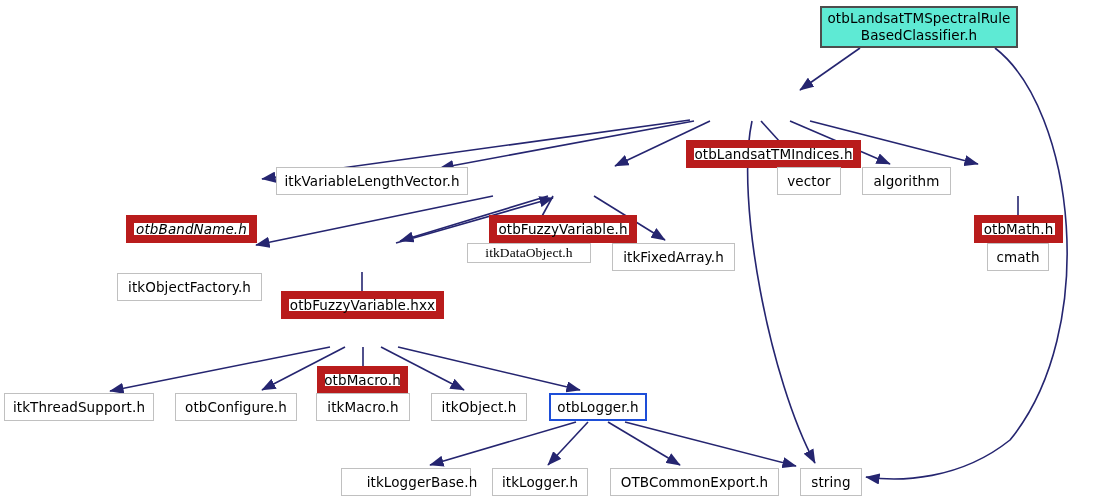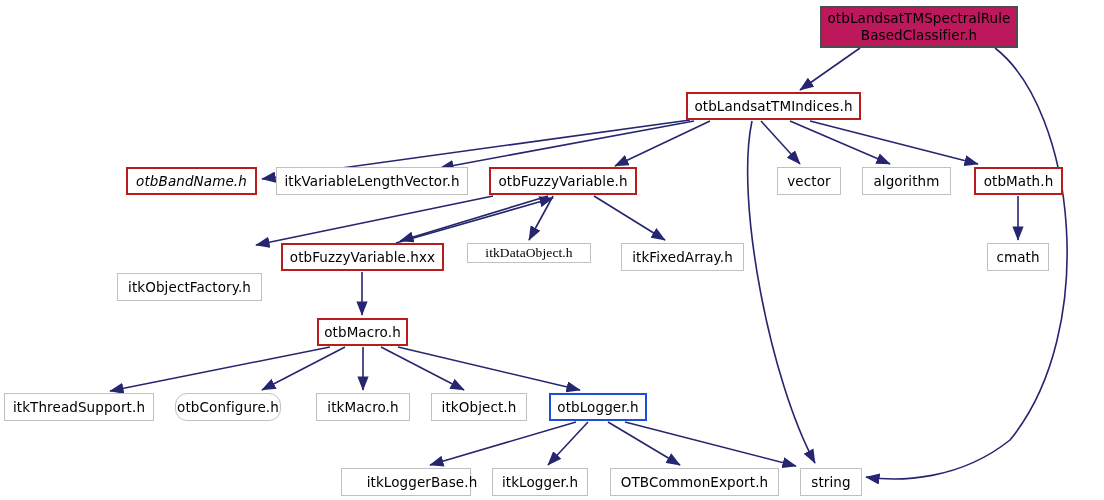--- a/index.html
+++ b/index.html
@@ -33,25 +33,25 @@
     background: #ffffff;
     color: #000000;
     font-size: 13.5px;
     line-height: 1.25;
     letter-spacing: 0.1px;
     white-space: pre-line;
     z-index: 2;
   }
   
   .node.plain   { border: 1px solid #c0c0c0; }
-  .node.bold    { border: 2px solid #b91c1c; }
+  .node.bold    { border: 8px solid #b91c1c; margin-top: 48px; }
   .node.mid     { border: 2px solid #1d4ed8; }
   .node.current {
     border: 2px solid #4d4d4d;
-    background: #be185d;
+    background: #5eead4;
   }
 </style>
 </head>
 <body>
 
 <div id="graph-canvas">
 
   <svg id="edge-layer" viewBox="0 0 1104 500" width="1104" height="500">
     <defs>
       <marker id="arrowhead" markerWidth="9" markerHeight="7" refX="8.5" refY="3.5" orient="auto" markerUnits="strokeWidth">
@@ -93,25 +93,25 @@
       <div class="node bold" style="left: 686px; top: 92px; width: 175px; height: 28px;">otbLandsatTMIndices.h</div>
       <div class="node bold" style="left: 126px; top: 167px; width: 131px; height: 28px; font-style: italic;">otbBandName.h</div>
       <div class="node plain" style="left: 276px; top: 167px; width: 192px; height: 28px;">itkVariableLengthVector.h</div>
       <div class="node bold" style="left: 489px; top: 167px; width: 148px; height: 28px;">otbFuzzyVariable.h</div>
       <div class="node plain" style="left: 777px; top: 167px; width: 64px; height: 28px;">vector</div>
       <div class="node plain" style="left: 862px; top: 167px; width: 89px; height: 28px;">algorithm</div>
       <div class="node bold" style="left: 974px; top: 167px; width: 89px; height: 28px;">otbMath.h</div>
       <div class="node plain" style="left: 117px; top: 243px; width: 145px; height: 28px; margin-top: 30px;">itkObjectFactory.h</div>
       <div class="node bold" style="left: 281px; top: 243px; width: 163px; height: 28px;">otbFuzzyVariable.hxx</div>
       <div class="node plain" style="left: 467px; top: 243px; width: 124px; height: 20px; font-family: Liberation Serif, serif;">itkDataObject.h</div>
-      <div class="node plain" style="left: 612px; top: 243px; width: 123px; height: 28px; margin-left: 9px;">itkFixedArray.h</div>
+      <div class="node plain" style="left: 612px; top: 243px; width: 123px; height: 28px;">itkFixedArray.h</div>
       <div class="node plain" style="left: 987px; top: 243px; width: 62px; height: 28px;">cmath</div>
       <div class="node bold" style="left: 317px; top: 318px; width: 91px; height: 28px;">otbMacro.h</div>
       <div class="node plain" style="left: 4px; top: 393px; width: 150px; height: 28px;">itkThreadSupport.h</div>
-      <div class="node plain" style="left: 175px; top: 393px; width: 106px; height: 28px; border-radius: 12px;">otbConfigure.h</div>
+      <div class="node plain" style="left: 175px; top: 393px; width: 122px; height: 28px;">otbConfigure.h</div>
       <div class="node plain" style="left: 316px; top: 393px; width: 94px; height: 28px;">itkMacro.h</div>
       <div class="node plain" style="left: 431px; top: 393px; width: 96px; height: 28px;">itkObject.h</div>
       <div class="node mid" style="left: 549px; top: 393px; width: 98px; height: 28px;">otbLogger.h</div>
       <div class="node plain" style="left: 341px; top: 468px; width: 130px; height: 28px; padding-left: 32px;">itkLoggerBase.h</div>
       <div class="node plain" style="left: 492px; top: 468px; width: 96px; height: 28px;">itkLogger.h</div>
       <div class="node plain" style="left: 610px; top: 468px; width: 169px; height: 28px;">OTBCommonExport.h</div>
       <div class="node plain" style="left: 800px; top: 468px; width: 62px; height: 28px;">string</div>
     </div>
 
 </div>

